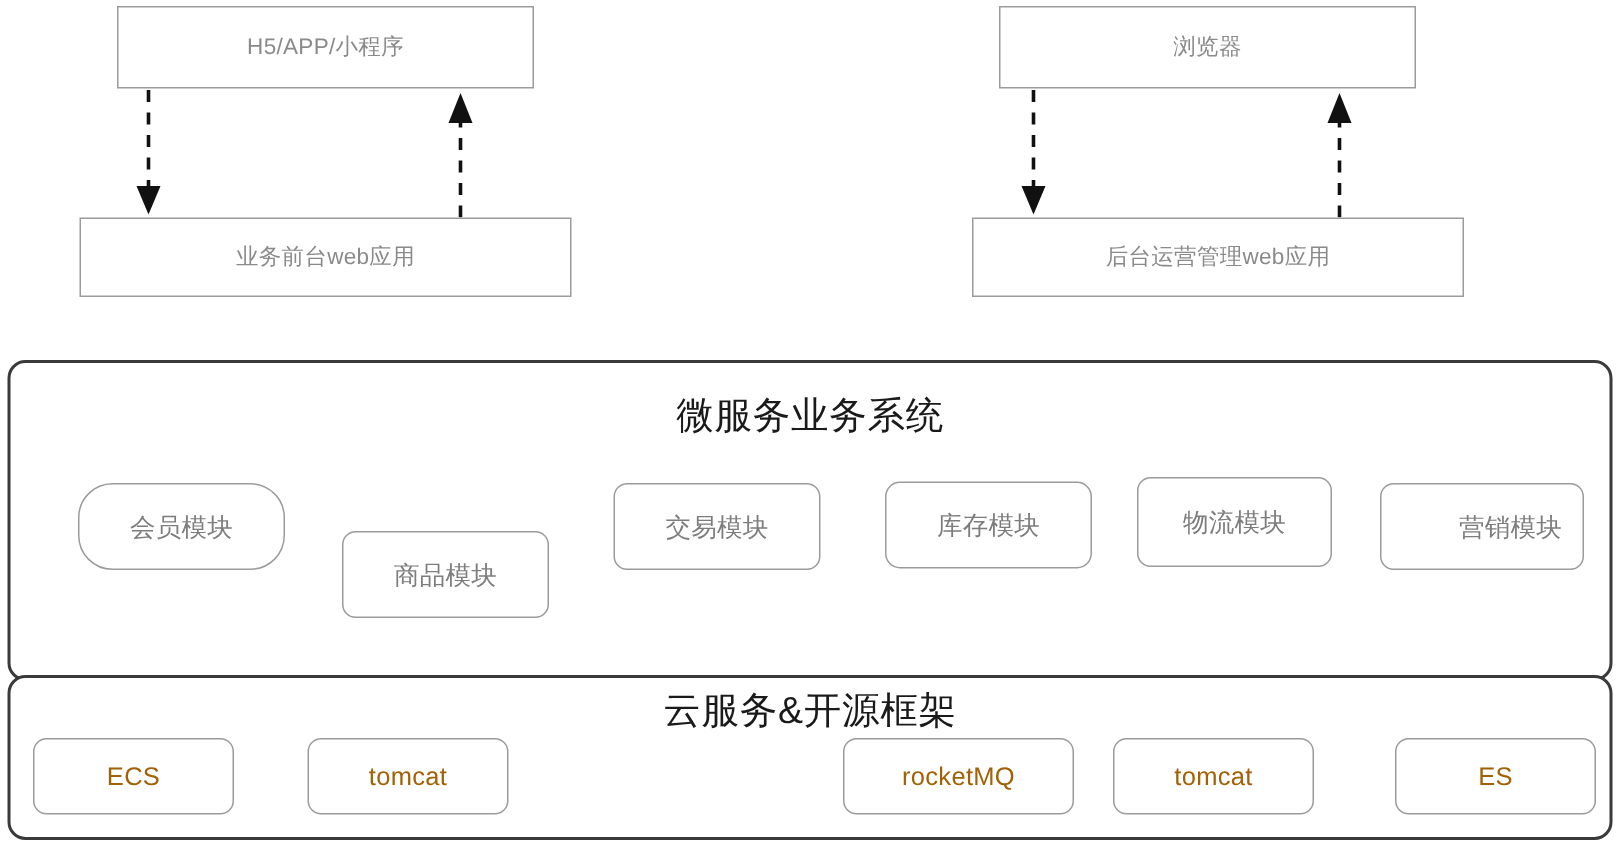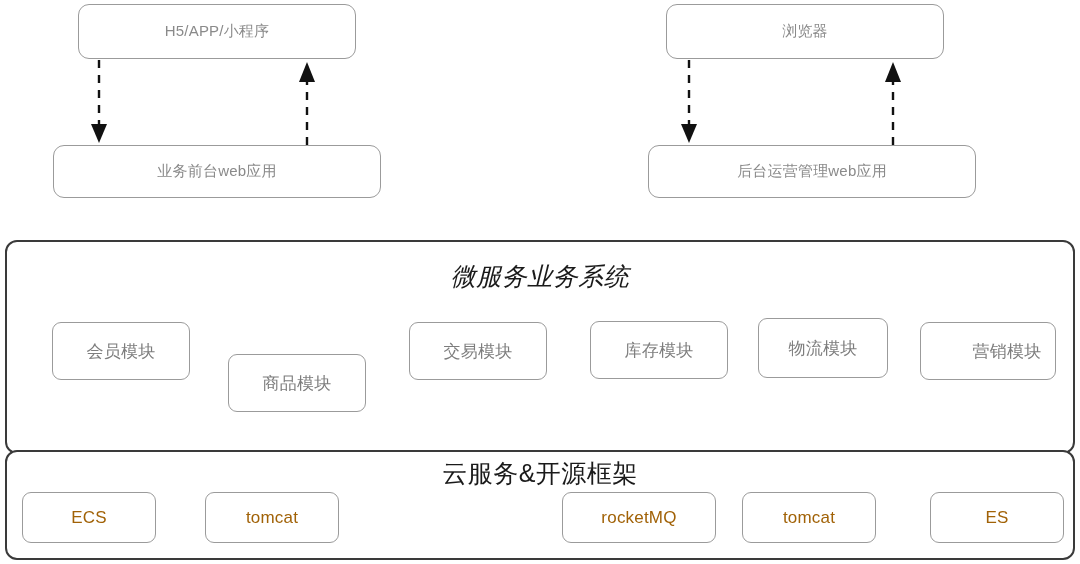--- a/index.html
+++ b/index.html
@@ -16,21 +16,21 @@
     height: 564px;
     background: #ffffff;
     overflow: hidden;
   }
 
   
   .box {
     position: absolute;
     box-sizing: border-box;
     border: 1.6px solid #9b9b9b;
-    border-radius: 11px;
+    border-radius: 0;
     background: #ffffff;
     display: flex;
     align-items: center;
     justify-content: center;
     color: #8a8a8a;
     font-size: 15px;
     letter-spacing: 0.2px;
     white-space: nowrap;
   }
 
@@ -125,37 +125,37 @@
 
 
   <div class="box webapp-box" style="left:53px; top:145px; width:328px; height:53px;">
     <span>业务前台web应用</span>
   </div>
 
   <div class="box webapp-box" style="left:648px; top:145px; width:328px; height:53px;">
     <span>后台运营管理web应用</span>
   </div>
 
-  <div class="layer" style="left:5px; top:240px; width:1070px; height:214px;font-style:italic;">
+  <div class="layer" style="left:5px; top:240px; width:1070px; height:214px;">
     <div class="layer-title" style="top:18px;">微服务业务系统</div>
   </div>
 
-  <div class="box module-box" style="left:52px; top:322px; width:138px; height:58px;">
+  <div class="box module-box" style="left:52px; top:322px; width:138px; height:58px;border-radius:23px;">
     <span>会员模块</span>
   </div>
 
   <div class="box module-box" style="left:228px; top:322px; width:138px; height:58px;margin-top:32px;">
     <span>商品模块</span>
   </div>
 
   <div class="box module-box" style="left:409px; top:322px; width:138px; height:58px;">
     <span>交易模块</span>
   </div>
 
-  <div class="box module-box" style="left:590px; top:321px; width:138px; height:58px;">
+  <div class="box module-box" style="left:590px; top:321px; width:138px; height:58px;border-radius:10px;">
     <span>库存模块</span>
   </div>
 
   <div class="box module-box" style="left:758px; top:318px; width:130px; height:60px;">
     <span>物流模块</span>
   </div>
 
   <div class="box module-box" style="left:920px; top:322px; width:136px; height:58px;padding-left:38px;">
     <span>营销模块</span>
   </div>

